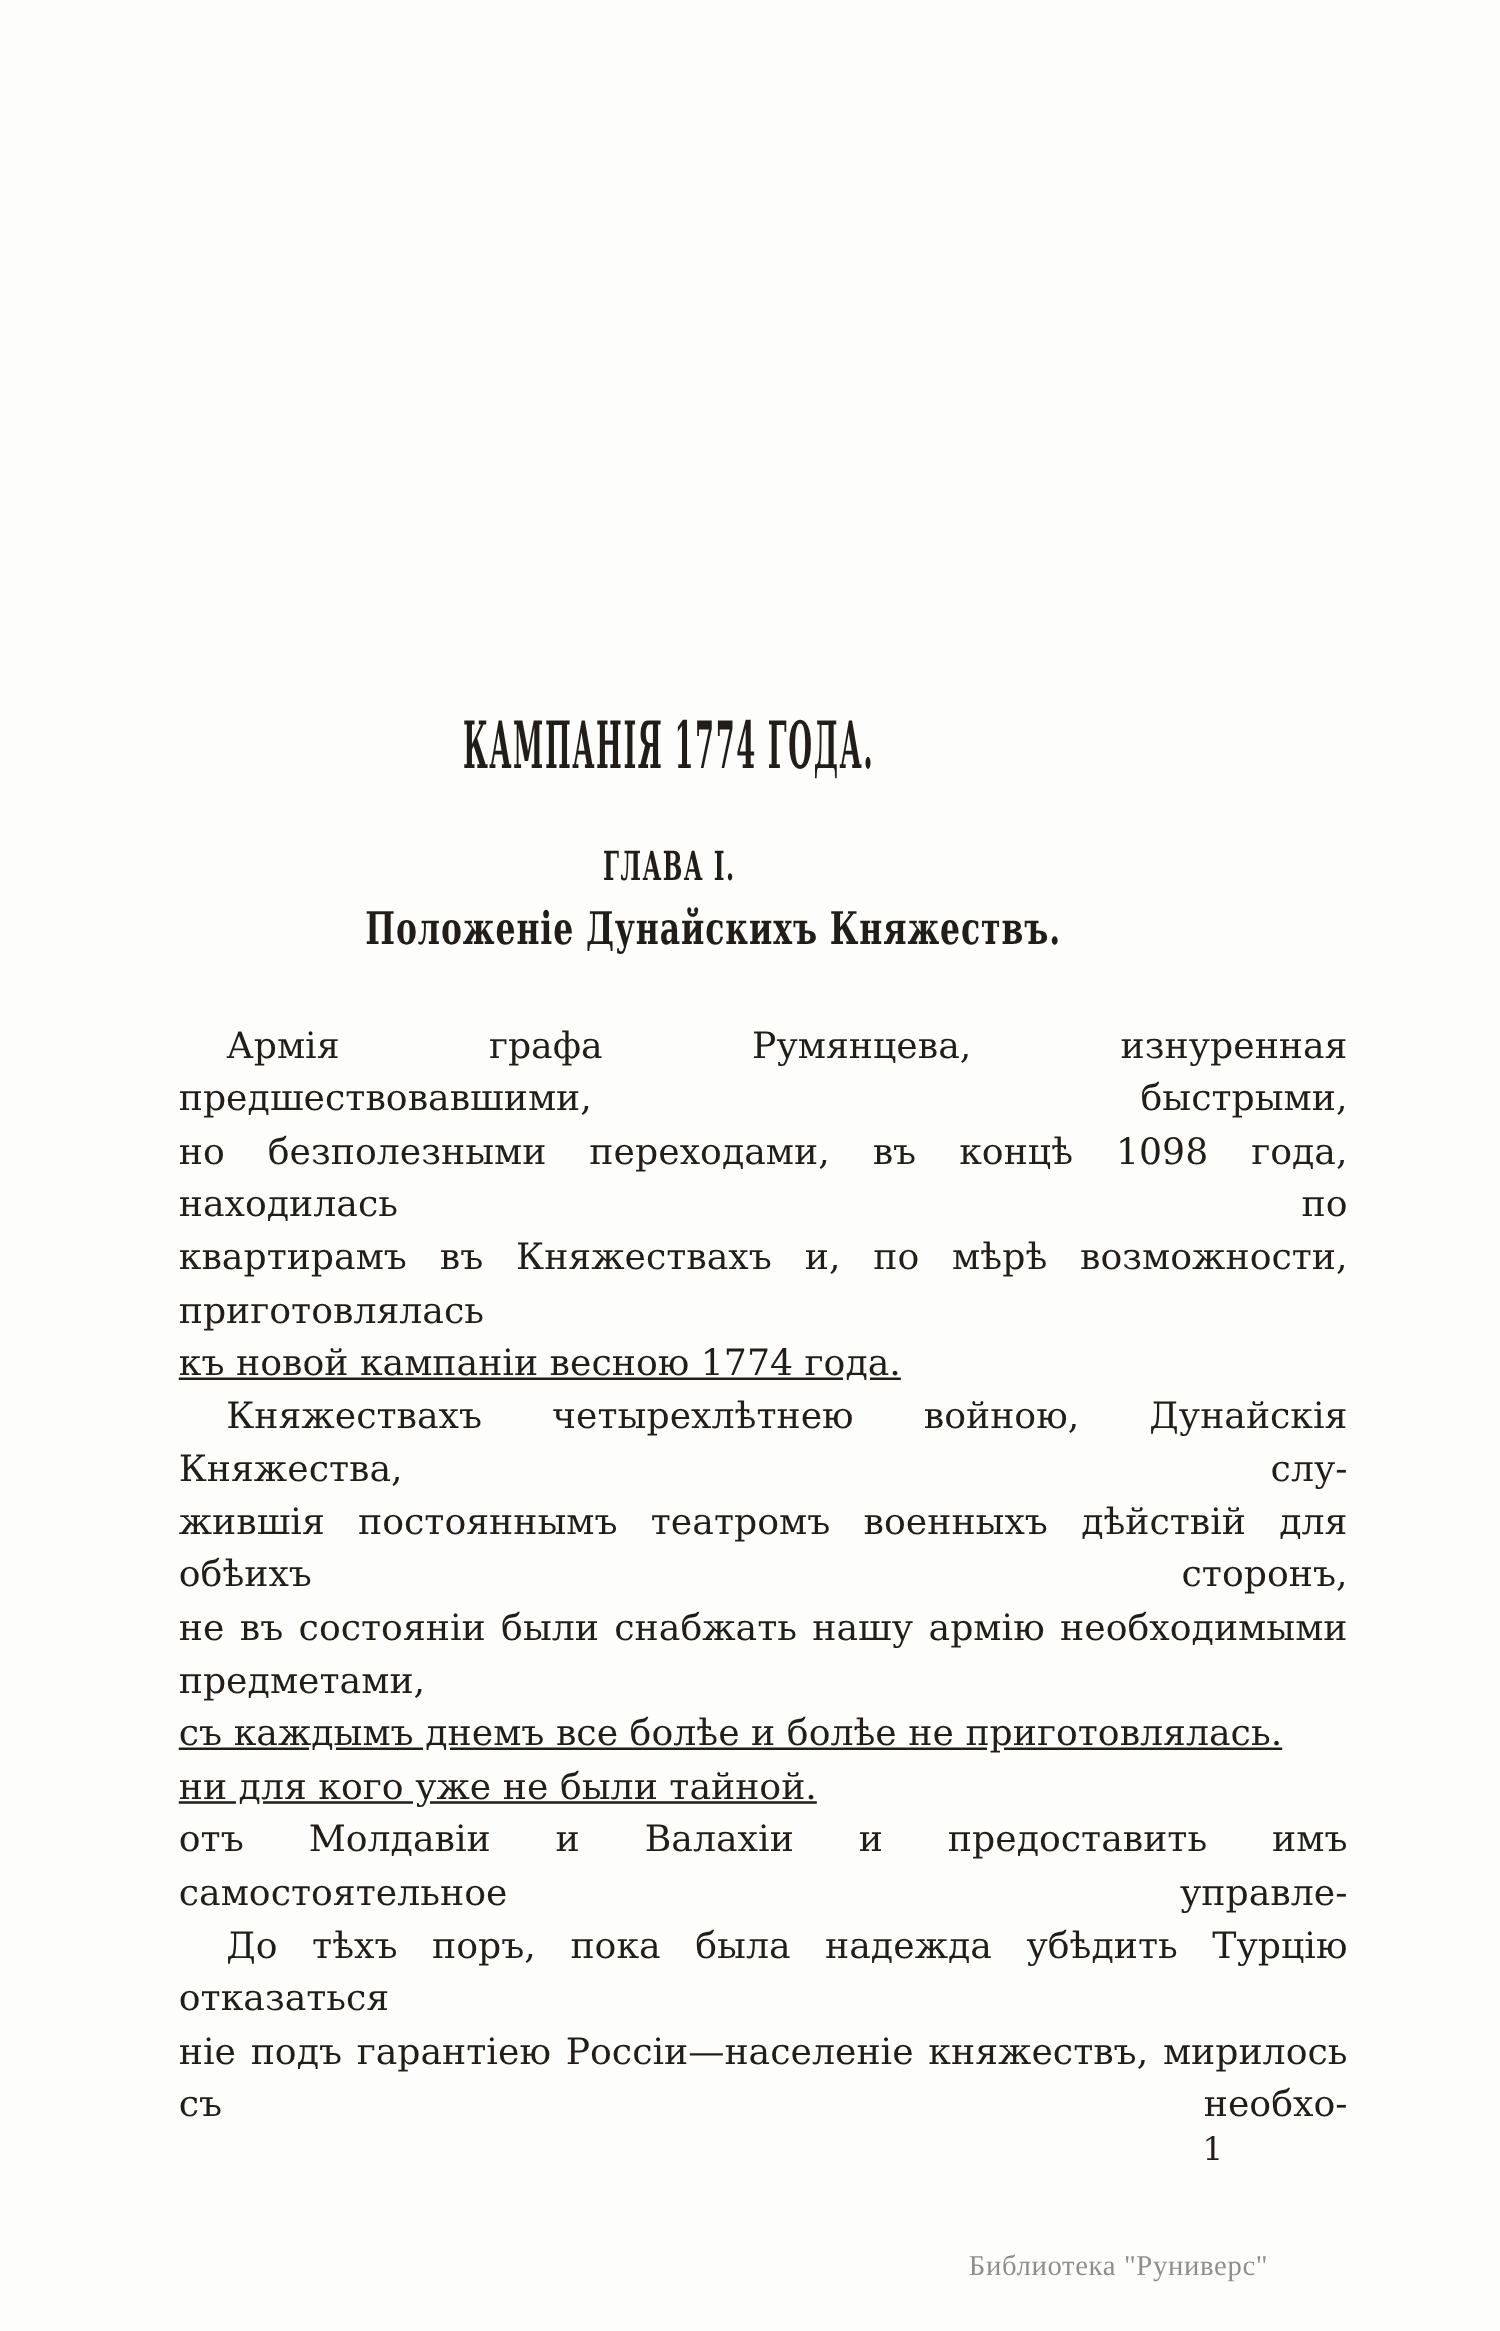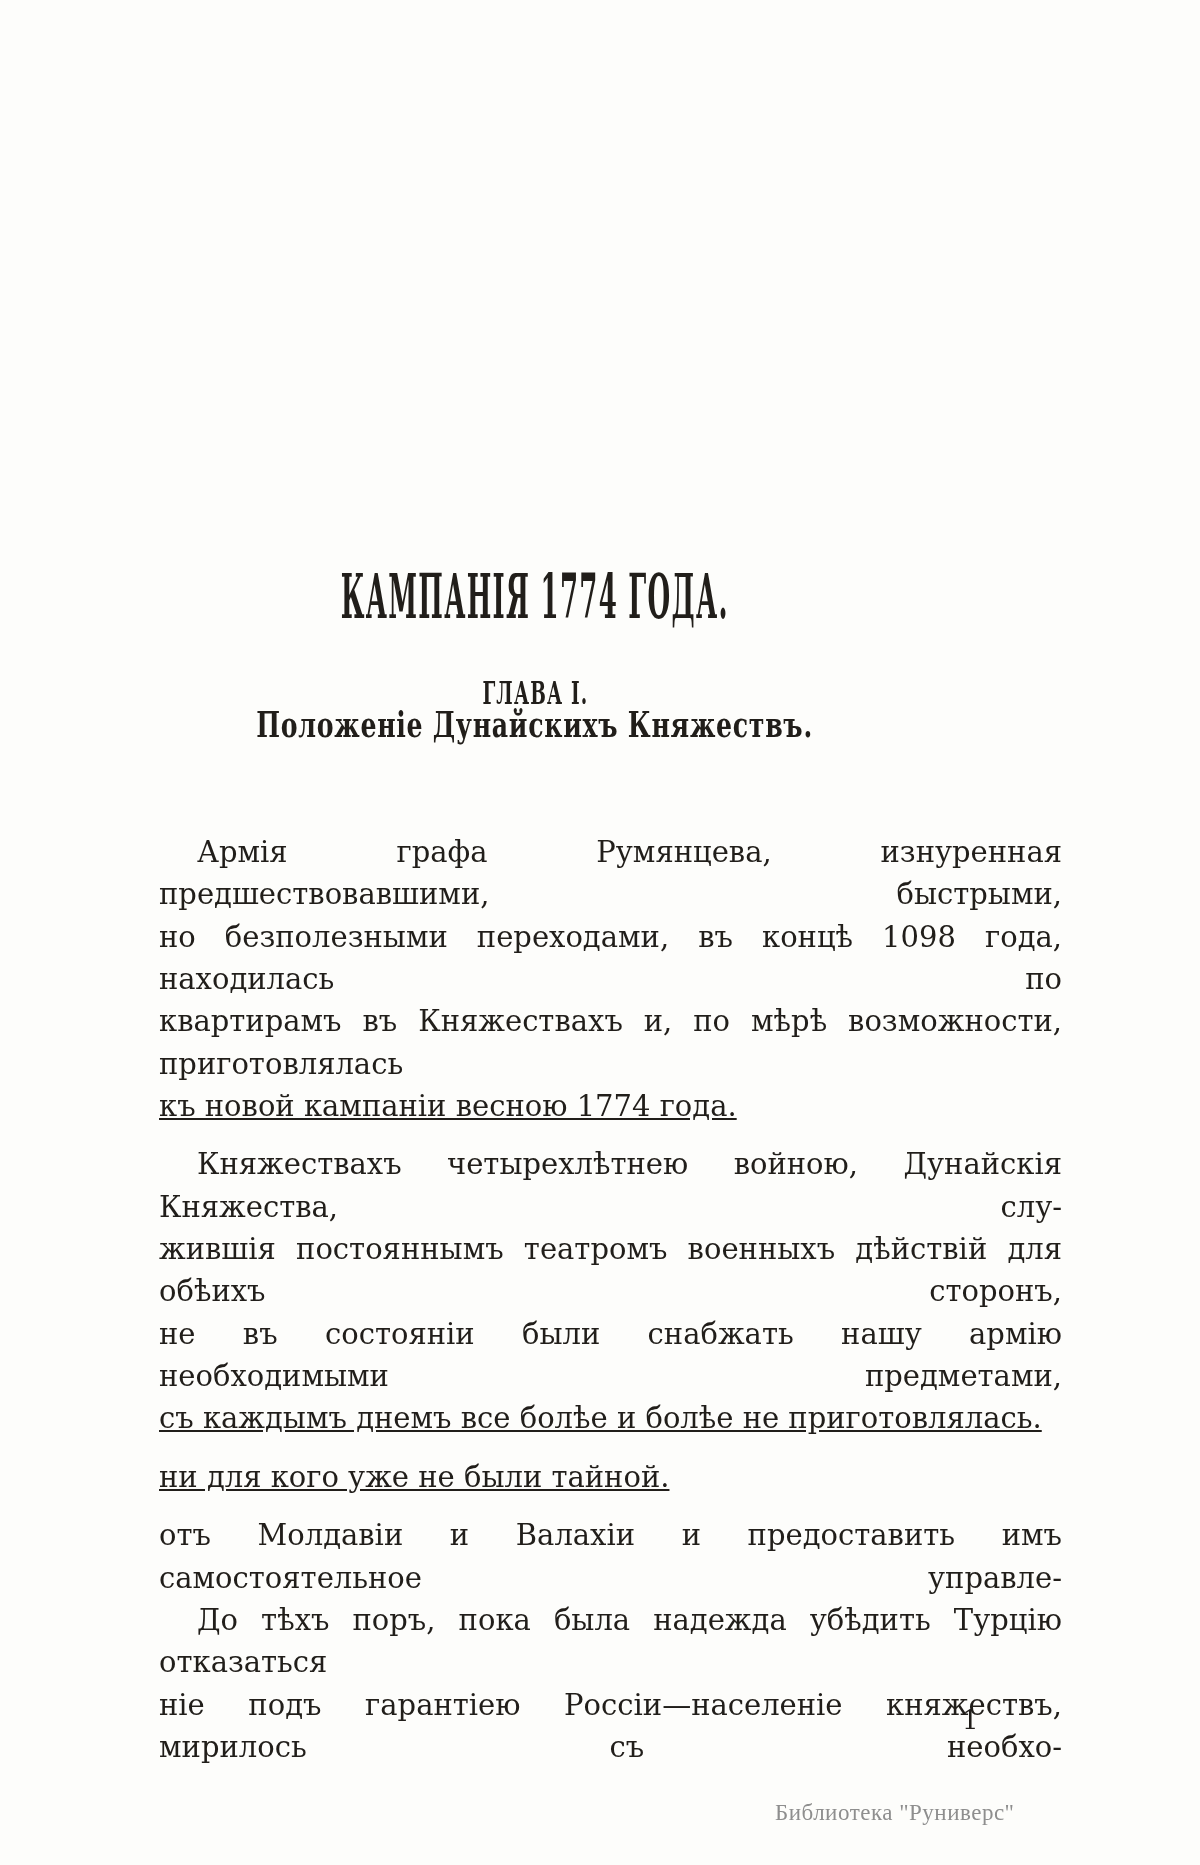--- a/index.html
+++ b/index.html
@@ -17,35 +17,35 @@
     left: 0;
     width: 1070px;
     text-align: center;
     white-space: nowrap;
     font-weight: bold;
   }
   .headings .squeeze {
     display: inline-block;
     transform-origin: center top;
   }
-  .book-title { top: 566px; font-size: 62px; line-height: 62px; }
+  .book-title { top: 566px; font-size: 52px; line-height: 62px; }
   .book-title .squeeze { transform: scaleX(0.42); letter-spacing: 3px; }
   .chapter     { top: 671px; font-size: 32px; line-height: 44px; }
   .chapter .squeeze { transform: scaleX(0.58); letter-spacing: 2px; }
-  .subtitle    { top: 704px; font-size: 36px; line-height: 40px; }
+  .subtitle    { top: 723px; font-size: 36px; line-height: 40px; padding-left: 36px; }
   .subtitle .squeeze { transform: scaleX(0.70); letter-spacing: 1px; }
   .body-text {
     position: absolute;
     left: 143px;
     top: 815px;
     width: 935px;
     font-size: 29px;
     line-height: 42.35px;
   }
-  .paragraph { margin: 16px; }
+  .paragraph { margin: 0; }
   .line {
     text-align: justify;
     text-align-last: justify;
     text-justify: inter-word;
     white-space: normal;
   }
   .line.first { text-indent: 38px; }
   .line.end-left { text-align-last: left; text-decoration: underline; }
   .page-number {
     position: absolute;

